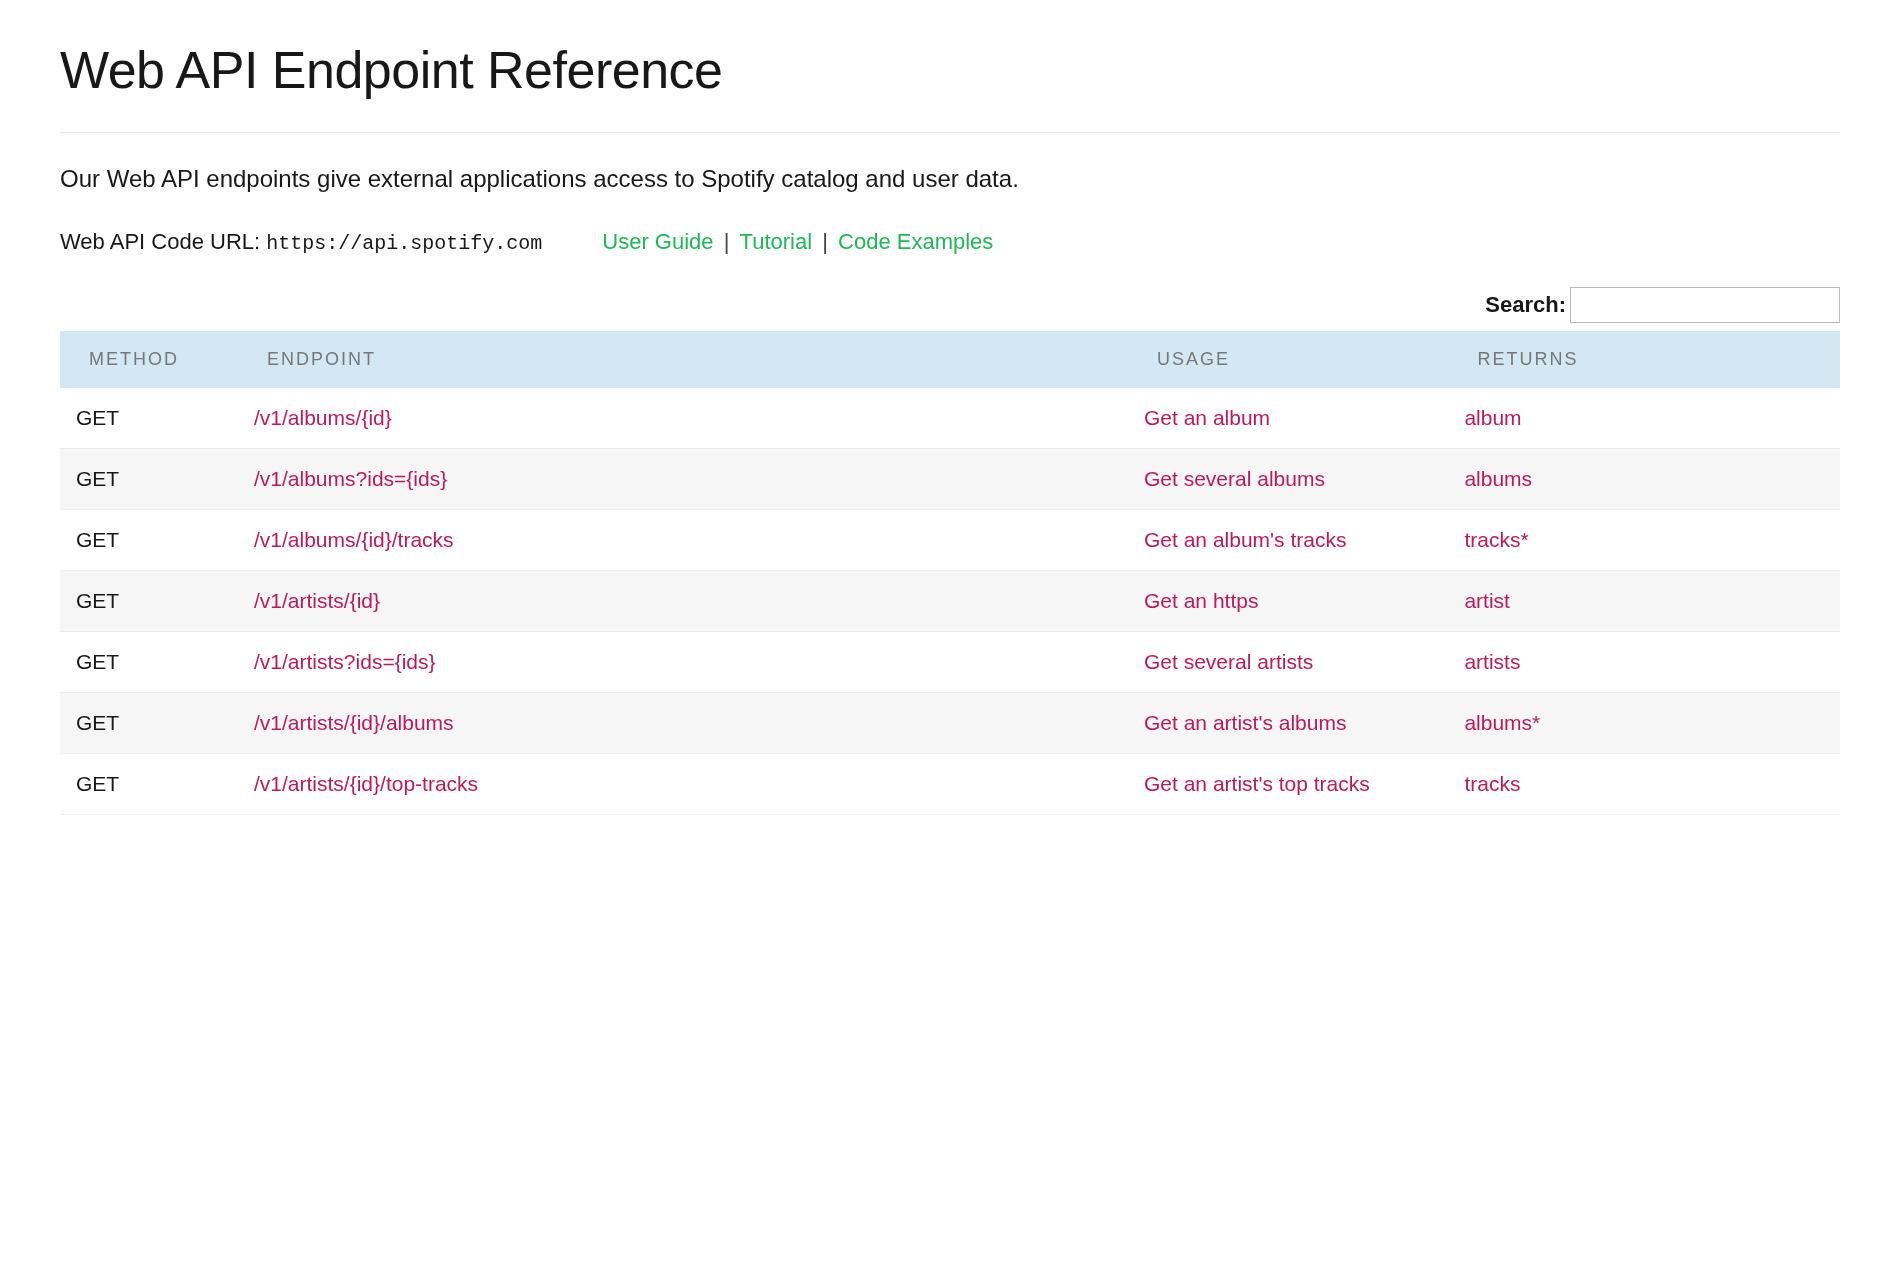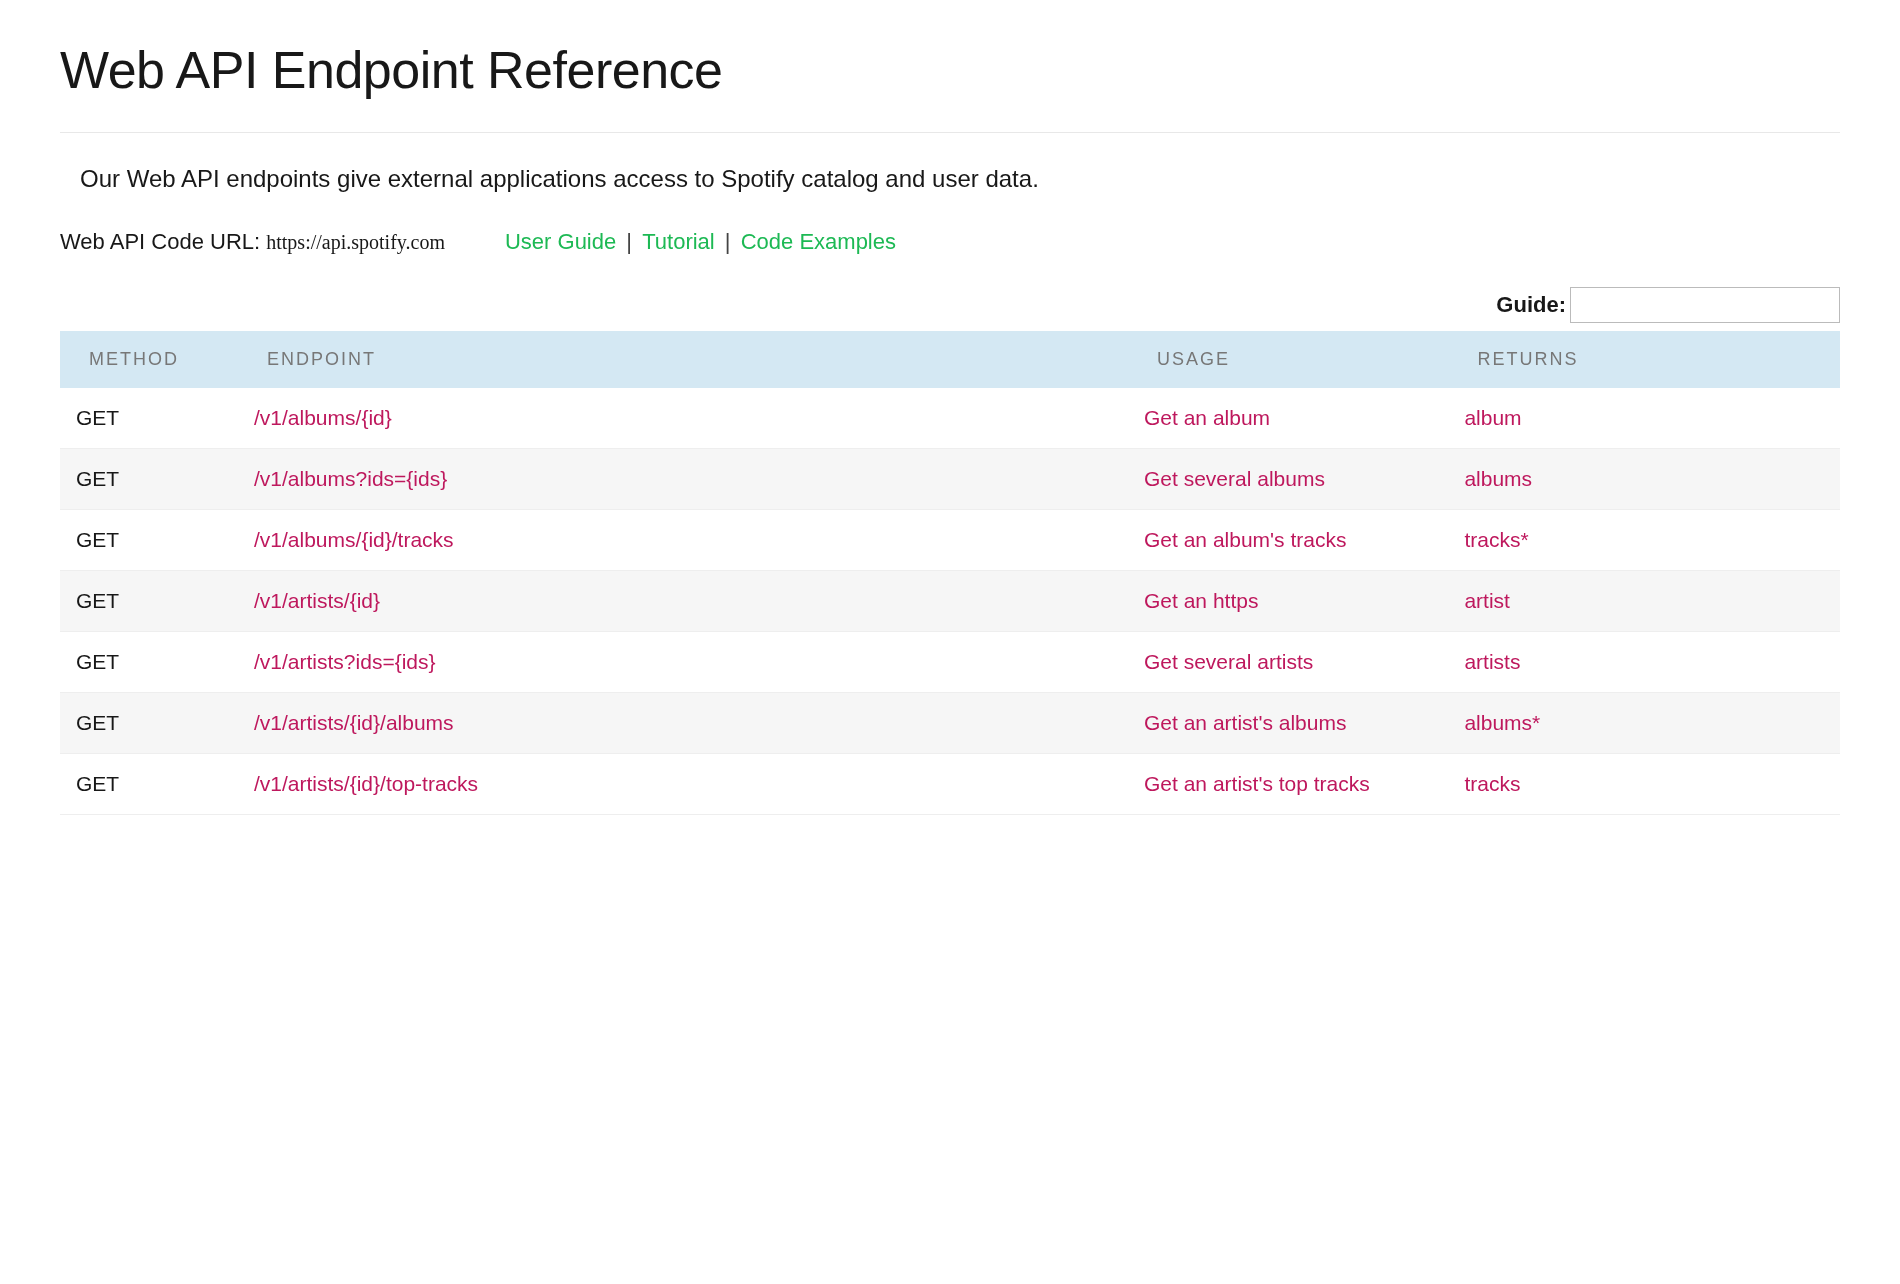--- a/index.html
+++ b/index.html
@@ -23,34 +23,33 @@
     hr.divider {
       border: none;
       border-top: 1px solid #e8e8e8;
       margin-bottom: 32px;
     }
     .intro {
       font-size: 24px;
       color: #181818;
       margin-bottom: 36px;
       font-weight: 400;
-      margin-left: 20px;
     }
     .base-url-row {
       display: flex;
       align-items: baseline;
       gap: 60px;
       margin-bottom: 32px;
       font-size: 22px;
     }
     .base-url-label {
       color: #181818;
     }
     .base-url-value {
-      font-family: Liberation Serif, serif;
+      font-family: Liberation Mono, monospace;
       font-size: 20px;
       color: #181818;
       margin-top: 13px;
     }
     .doc-links {
       color: #444;
     }
     .doc-links a {
       color: #1db954;
       text-decoration: none;
@@ -136,21 +135,21 @@
   <div class="doc-links">
     <a href="#" class="link">User Guide</a>
     <span class="sep"> | </span>
     <a href="#" class="link">Tutorial</a>
     <span class="sep"> | </span>
     <a href="#" class="link">Code Examples</a>
   </div>
 </div>
 
 <div class="search-row">
-  <span class="search-label">Guide:</span>
+  <span class="search-label">Search:</span>
   <input type="text" class="search-input" value="" style="">
 </div>
 
 <table class="endpoints">
   <thead>
     <tr>
       <th class="col-method">METHOD</th>
       <th class="col-endpoint">ENDPOINT</th>
       <th class="col-usage">USAGE</th>
       <th class="col-returns">RETURNS</th>

